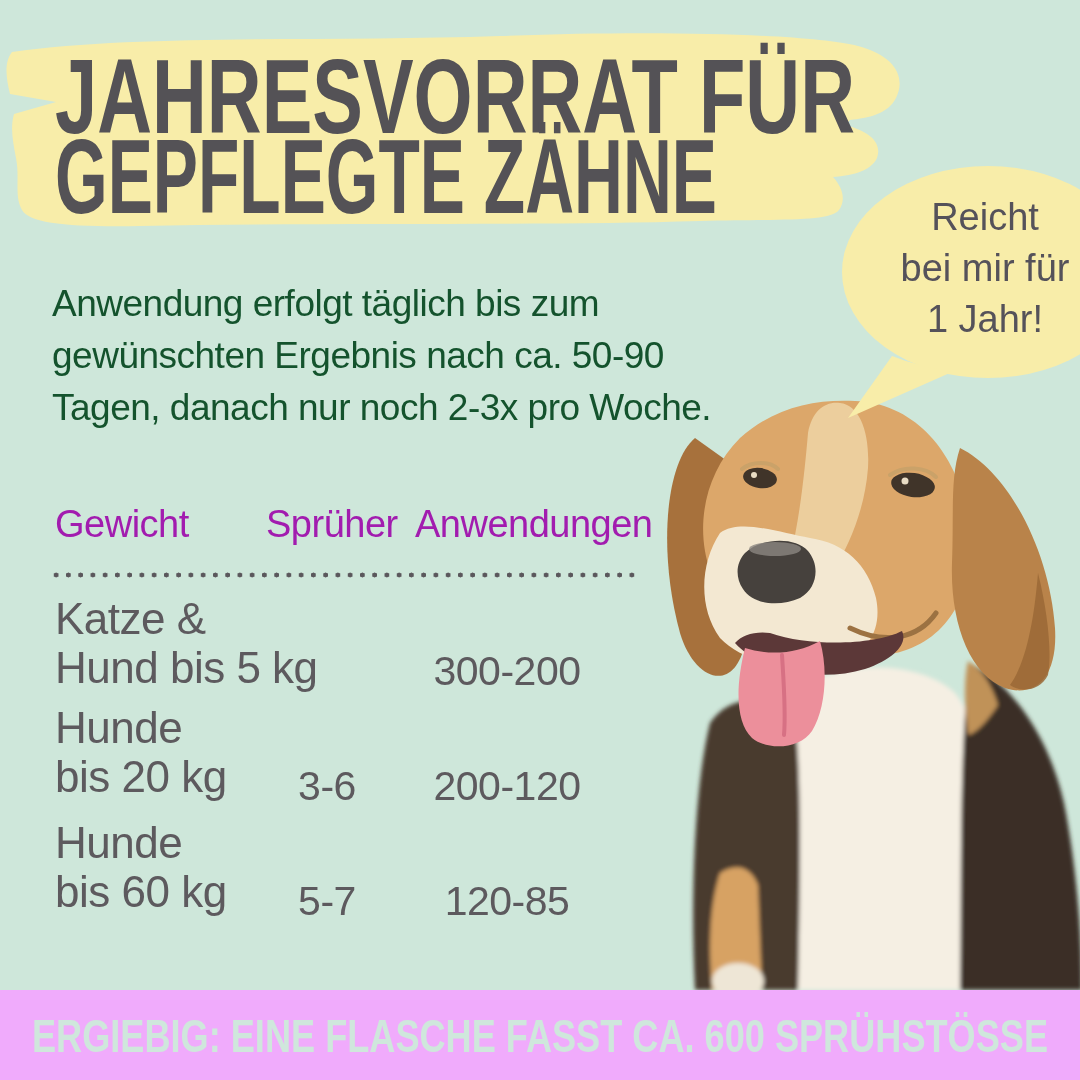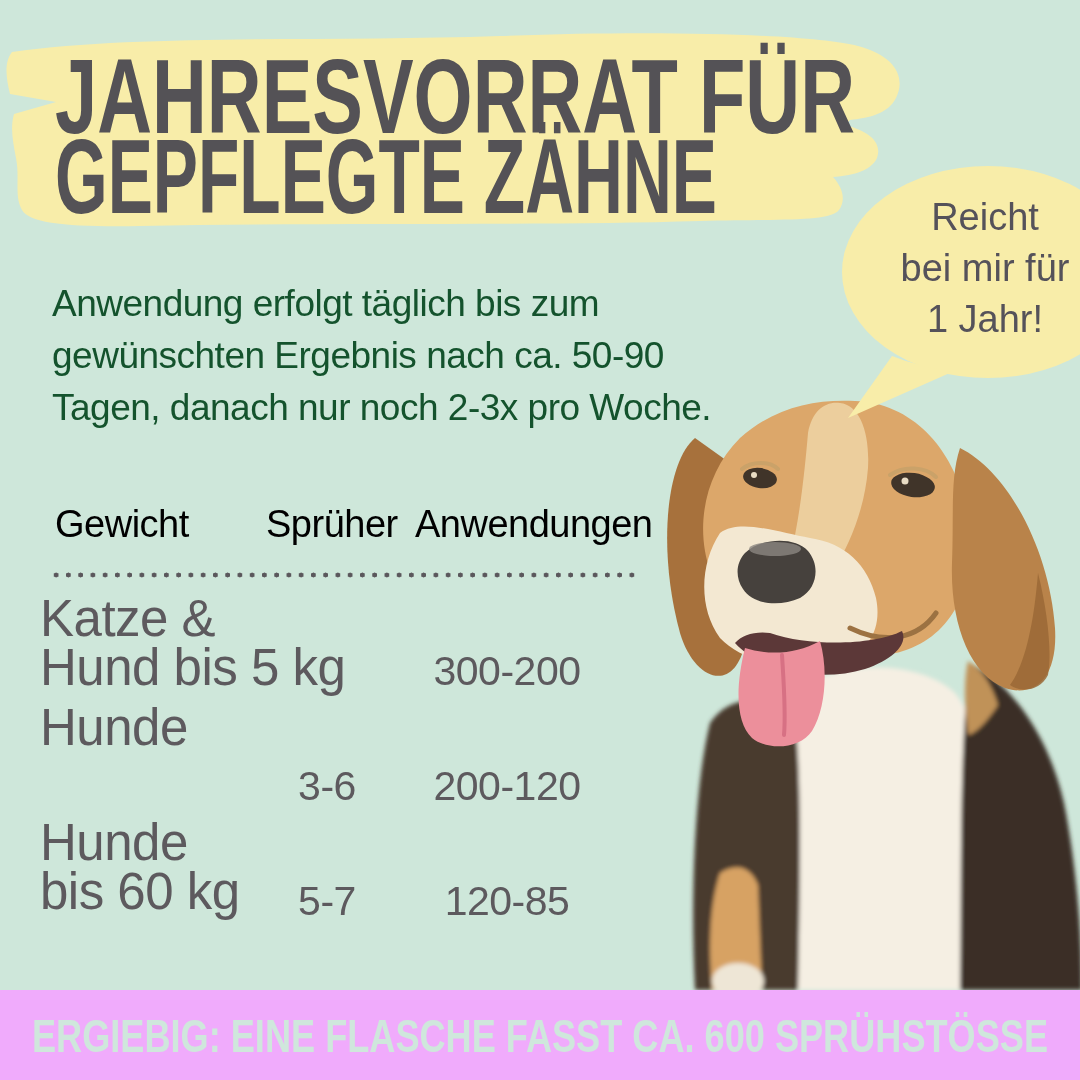--- a/index.html
+++ b/index.html
@@ -6,26 +6,26 @@
   .canvas{
     position:relative;width:1080px;height:1080px;overflow:hidden;
     background:#cee7da;
     font-family:"Liberation Sans",sans-serif;
     color:#5d5a5e;
   }
   
   .intro{position:absolute;left:52px;top:278px;font-size:37px;line-height:52px;
          letter-spacing:-0.5px;color:#14532d;z-index:2;}
   
-  .th{position:absolute;top:502px;font-size:38px;line-height:44px;color:#000000;z-index:2;letter-spacing:-0.5px;}
+  .th{position:absolute;top:502px;font-size:38px;line-height:44px;color:#a21caf;z-index:2;letter-spacing:-0.5px;}
   .th.c1{left:55px;} .th.c2{left:266px;} .th.c3{left:415px;}
   .dotted{position:absolute;left:50px;top:572px;width:588px;height:6px;z-index:2;
     background-image:radial-gradient(circle,#5b585c 2.3px,rgba(0,0,0,0) 2.7px);
     background-size:12.25px 6px;background-repeat:repeat-x;background-position:left center;}
-  .rowlabel{position:absolute;left:40px;font-size:51px;line-height:49px;letter-spacing:-0.5px;z-index:2;}
+  .rowlabel{position:absolute;left:55px;font-size:44px;line-height:49px;letter-spacing:-0.5px;z-index:2;}
   .val{position:absolute;font-size:41px;line-height:44px;text-align:center;z-index:2;letter-spacing:-0.5px;}
   .val.sprays{left:262px;width:130px;}
   .val.apps{left:402px;width:210px;}
   
   .bubble-text{position:absolute;left:878px;top:192px;width:214px;z-index:4;
     font-size:38px;line-height:51px;text-align:center;color:#55525a;font-weight:300;}
   
   .footer{position:absolute;left:0;top:990px;width:1080px;height:90px;background:#f0abfc;z-index:5;}
   .dogsvg{position:absolute;left:650px;top:393px;width:430px;height:597px;z-index:2;}
   .bubblesvg{position:absolute;left:840px;top:160px;width:240px;height:270px;z-index:3;}
@@ -60,20 +60,21 @@
   <div class="dotted"></div>
 
   <div class="rowlabel" style="top:594px;">
     <div>Katze &amp;</div>
     <div>Hund bis 5 kg</div>
   </div>
   <div class="val apps" style="top:649px;text-align:center;">300-200</div>
 
   <div class="rowlabel" style="top:703px;">
     <div>Hunde</div>
+    <div>bis 20 kg</div>
   </div>
   <div class="val sprays" style="top:764px;">3-6</div>
   <div class="val apps" style="top:764px;">200-120</div>
 
   <div class="rowlabel" style="top:818px;">
     <div>Hunde</div>
     <div>bis 60 kg</div>
   </div>
   <div class="val sprays" style="top:879px;">5-7</div>
   <div class="val apps" style="top:879px;">120-85</div>

